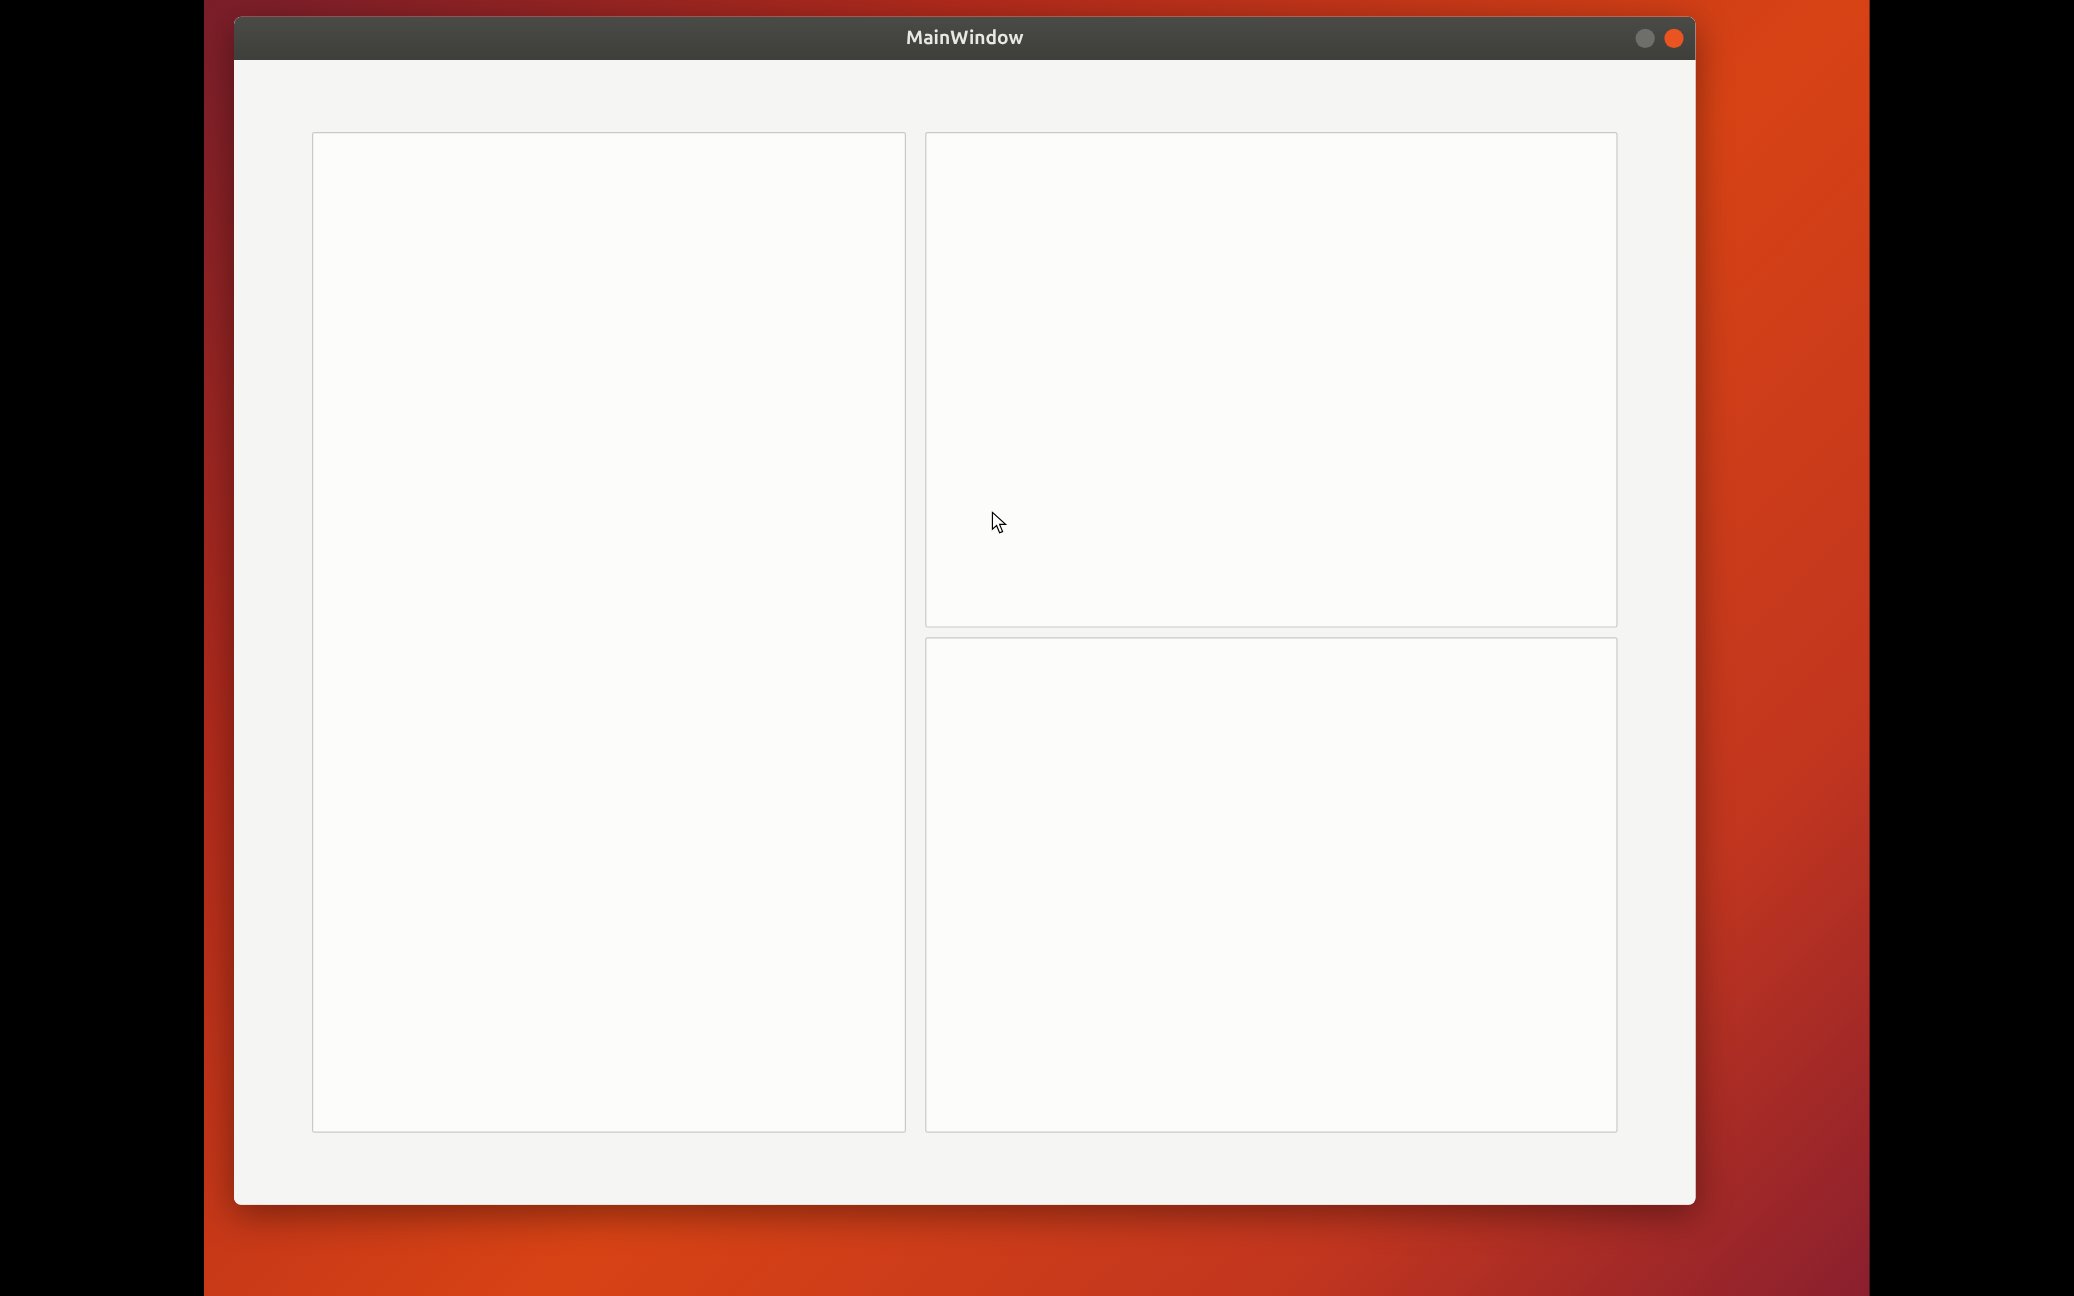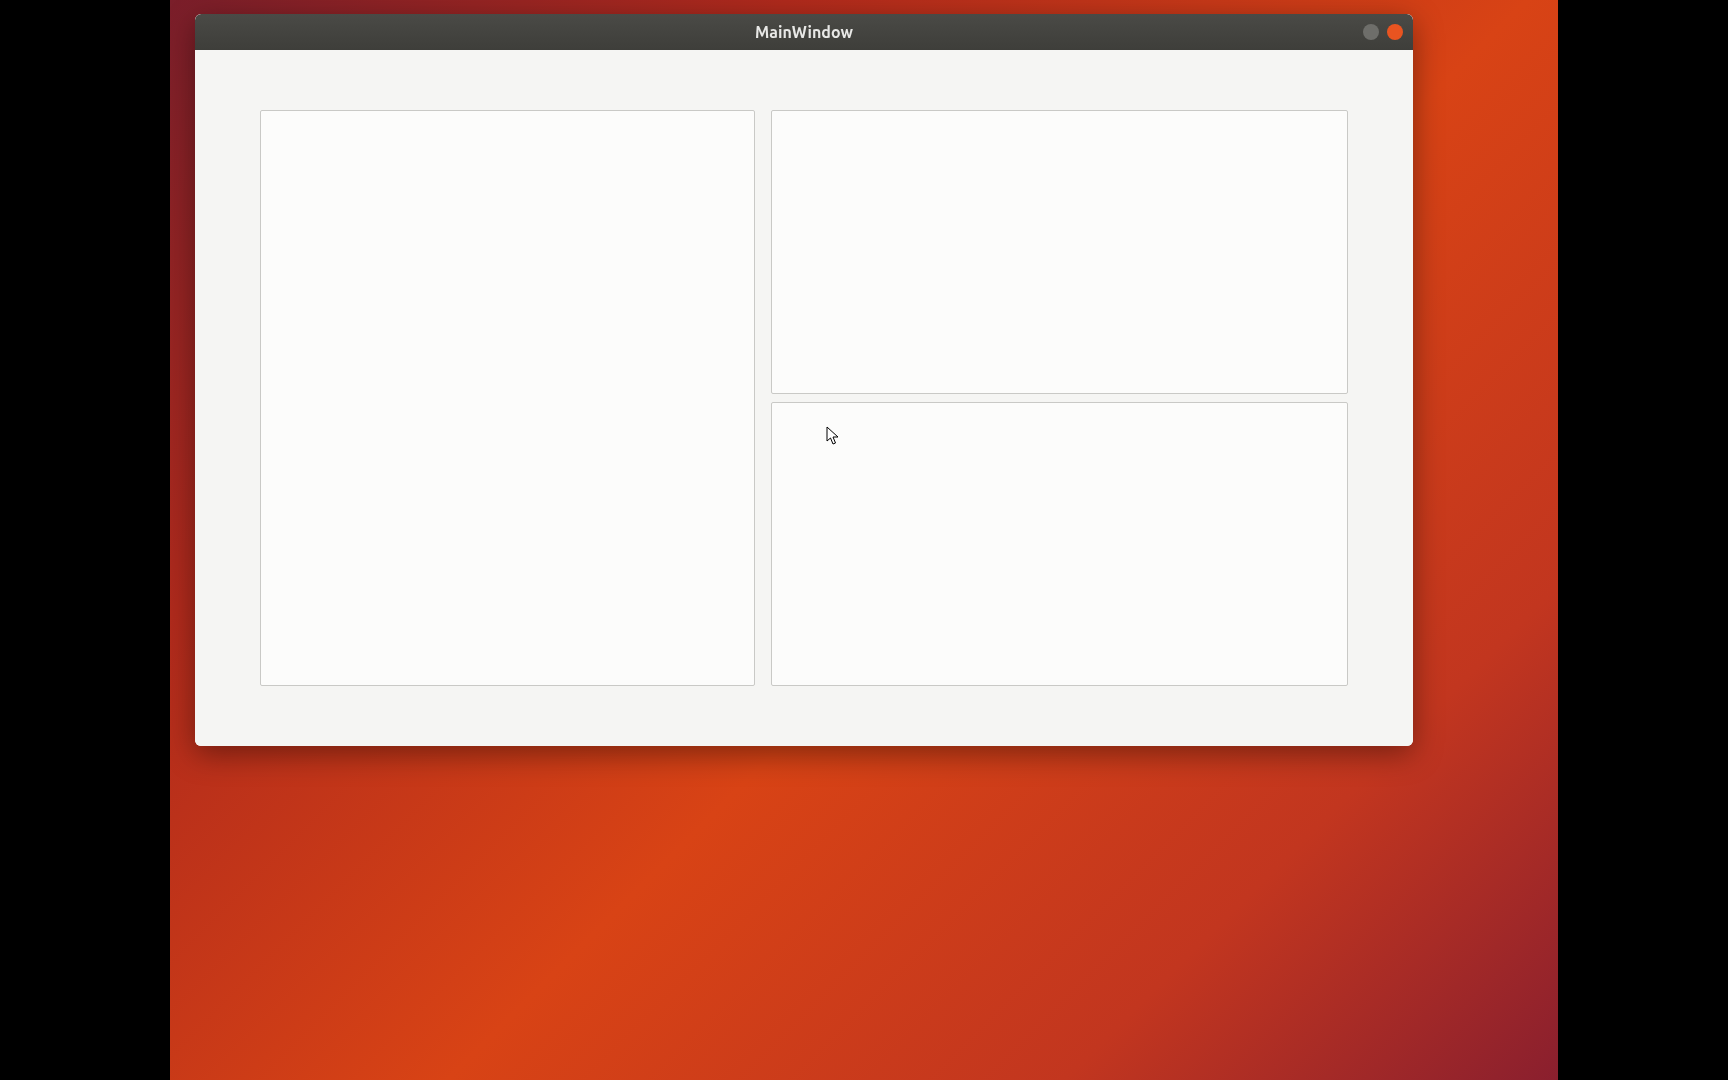--- a/index.html
+++ b/index.html
@@ -25,21 +25,21 @@
       top: 0;
       width: 1388px;
       height: 1080px;
       background: linear-gradient(135deg, #7a1e2a 0%, #b02a1c 25%, #d84315 55%, #c2361f 80%, #8a1f2e 100%);
     }
     .app-window {
       position: absolute;
       left: 25px;
       top: 14px;
       width: 1218px;
-      height: 732px;
+      height: 990px;
       background: #f5f5f3;
       border-radius: 6px;
       overflow: hidden;
       box-shadow: 0 8px 30px rgba(0,0,0,0.4);
       display: flex;
       flex-direction: column;
     }
     .titlebar {
       height: 36px;
       background: linear-gradient(to bottom, #4a4a46 0%, #3e3e3a 100%);

